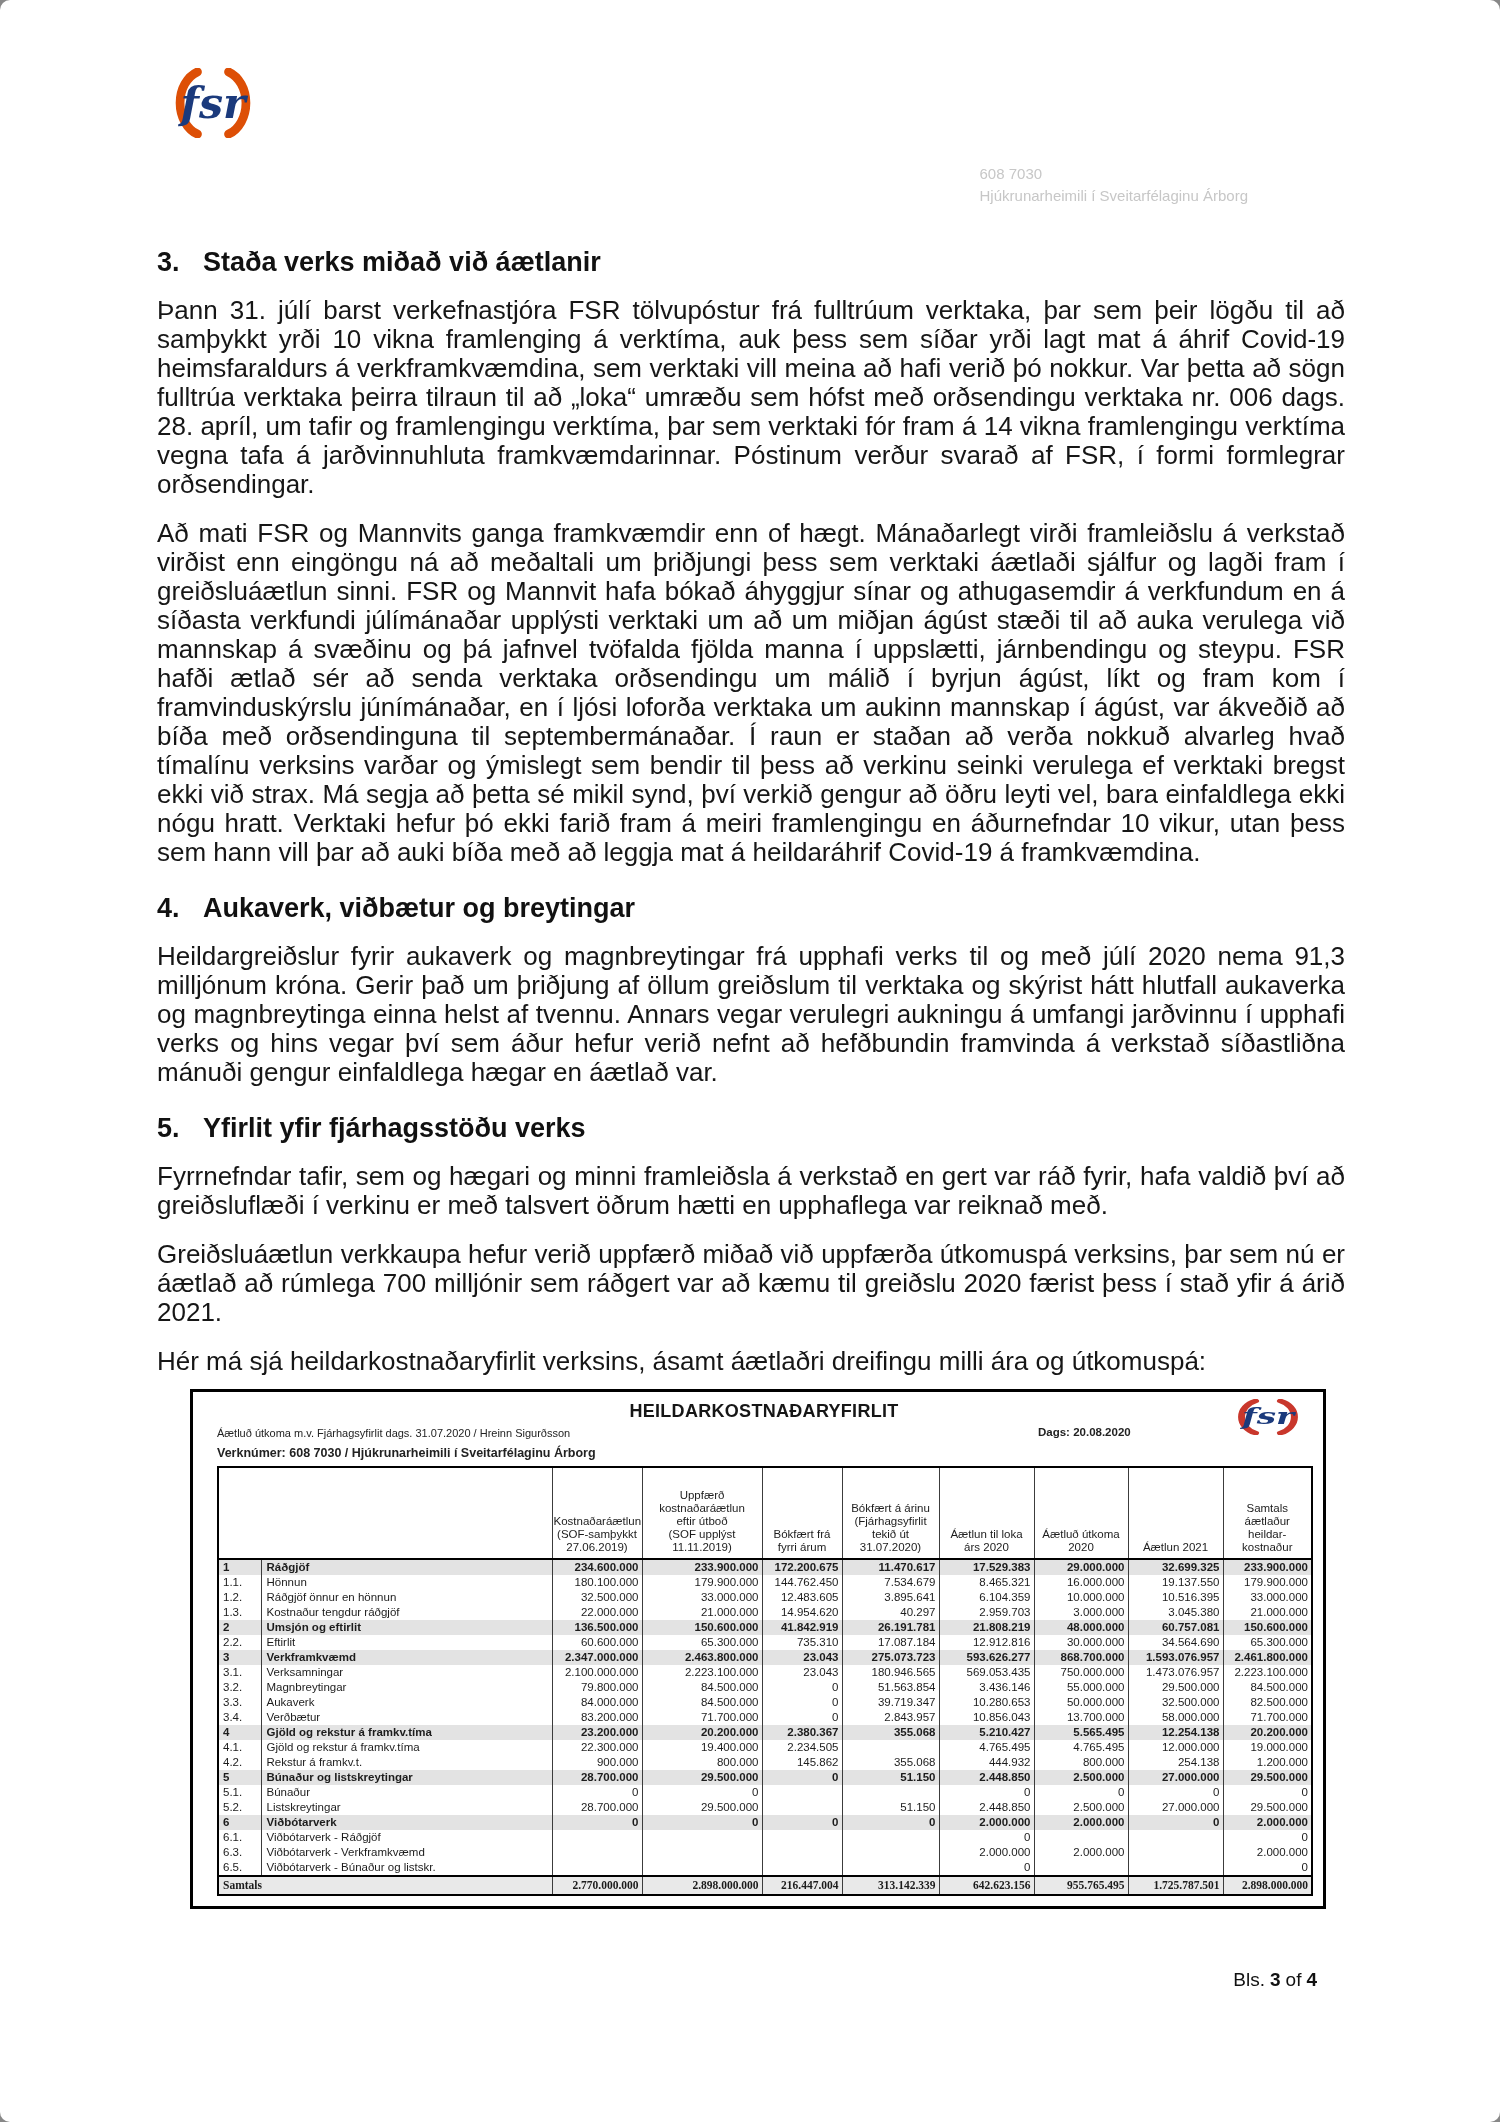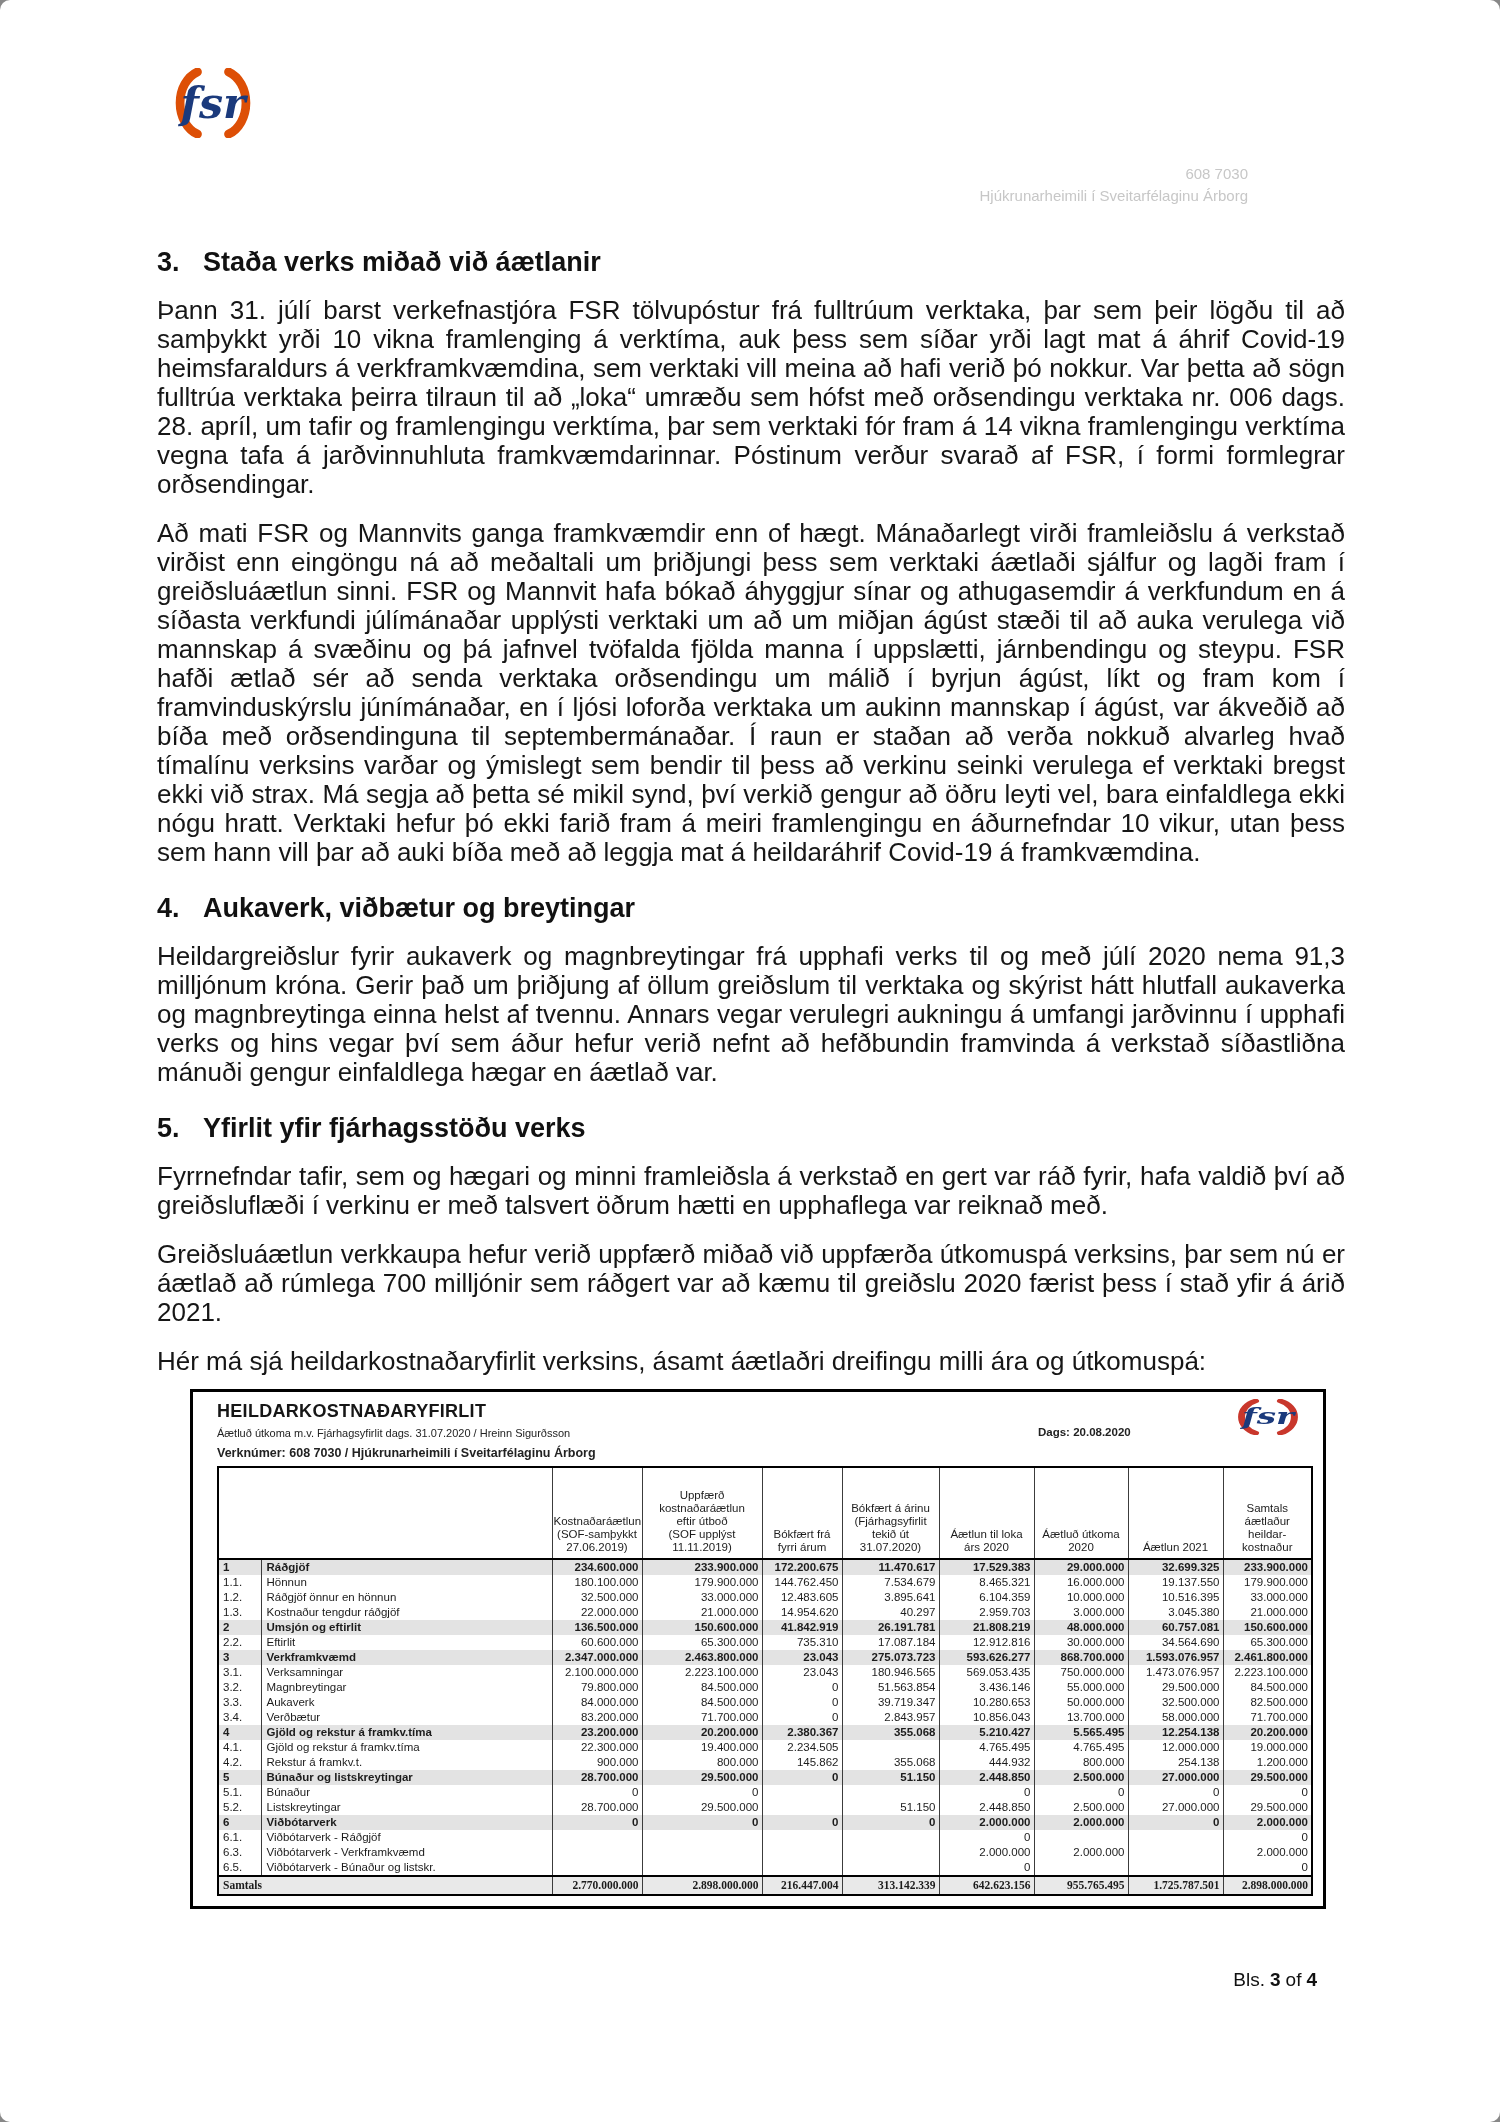--- a/index.html
+++ b/index.html
@@ -11,21 +11,21 @@
     font-family:"Liberation Sans", sans-serif;
     color:#161616;
     overflow:hidden;
     border-radius:10px;
   }
   
   .main-logo{position:absolute;left:160px;top:68px;}
   
   .doc-header{
     position:absolute;top:163px;right:252px;
-    text-align:right;color:#c7c7c7;
+    color:#c7c7c7;
     font-size:15px;line-height:22px;
   }
   
   .content{position:absolute;left:157px;top:247px;width:1188px;}
   .sec-head{
     display:flex;align-items:baseline;
     font-size:27px;font-weight:bold;color:#111;
     margin:0 0 18px 0;
   }
   .sec-head.later{margin-top:26px;}
@@ -36,21 +36,21 @@
   }
   .content p.last-intro{margin-bottom:13px;}
   
   .fin-box{
     box-sizing:border-box;
     border:3px solid #000;
     width:1136px;margin-left:33px;
     padding:9px 12px 10px 24px;
     position:relative;
   }
-  .fin-title{font-size:18px;font-weight:bold;letter-spacing:.3px;}
+  .fin-title{font-size:18px;font-weight:bold;letter-spacing:.3px;text-align:center;}
   .fin-sub{font-size:11px;font-weight:normal;margin-top:5px;color:#222;}
   .fin-proj{font-size:12.5px;font-weight:bold;margin-top:7px;margin-bottom:6px;color:#222;}
   .fin-date{position:absolute;left:845px;top:34px;font-size:11.5px;font-weight:bold;color:#222;}
   .fin-logo{position:absolute;right:16px;top:7px;}
   table.fin-grid{
     border-collapse:collapse;table-layout:fixed;
     width:1094px;border:2px solid #000;
     font-size:11.5px;color:#1c1c1c;
   }
   .fin-grid th{

